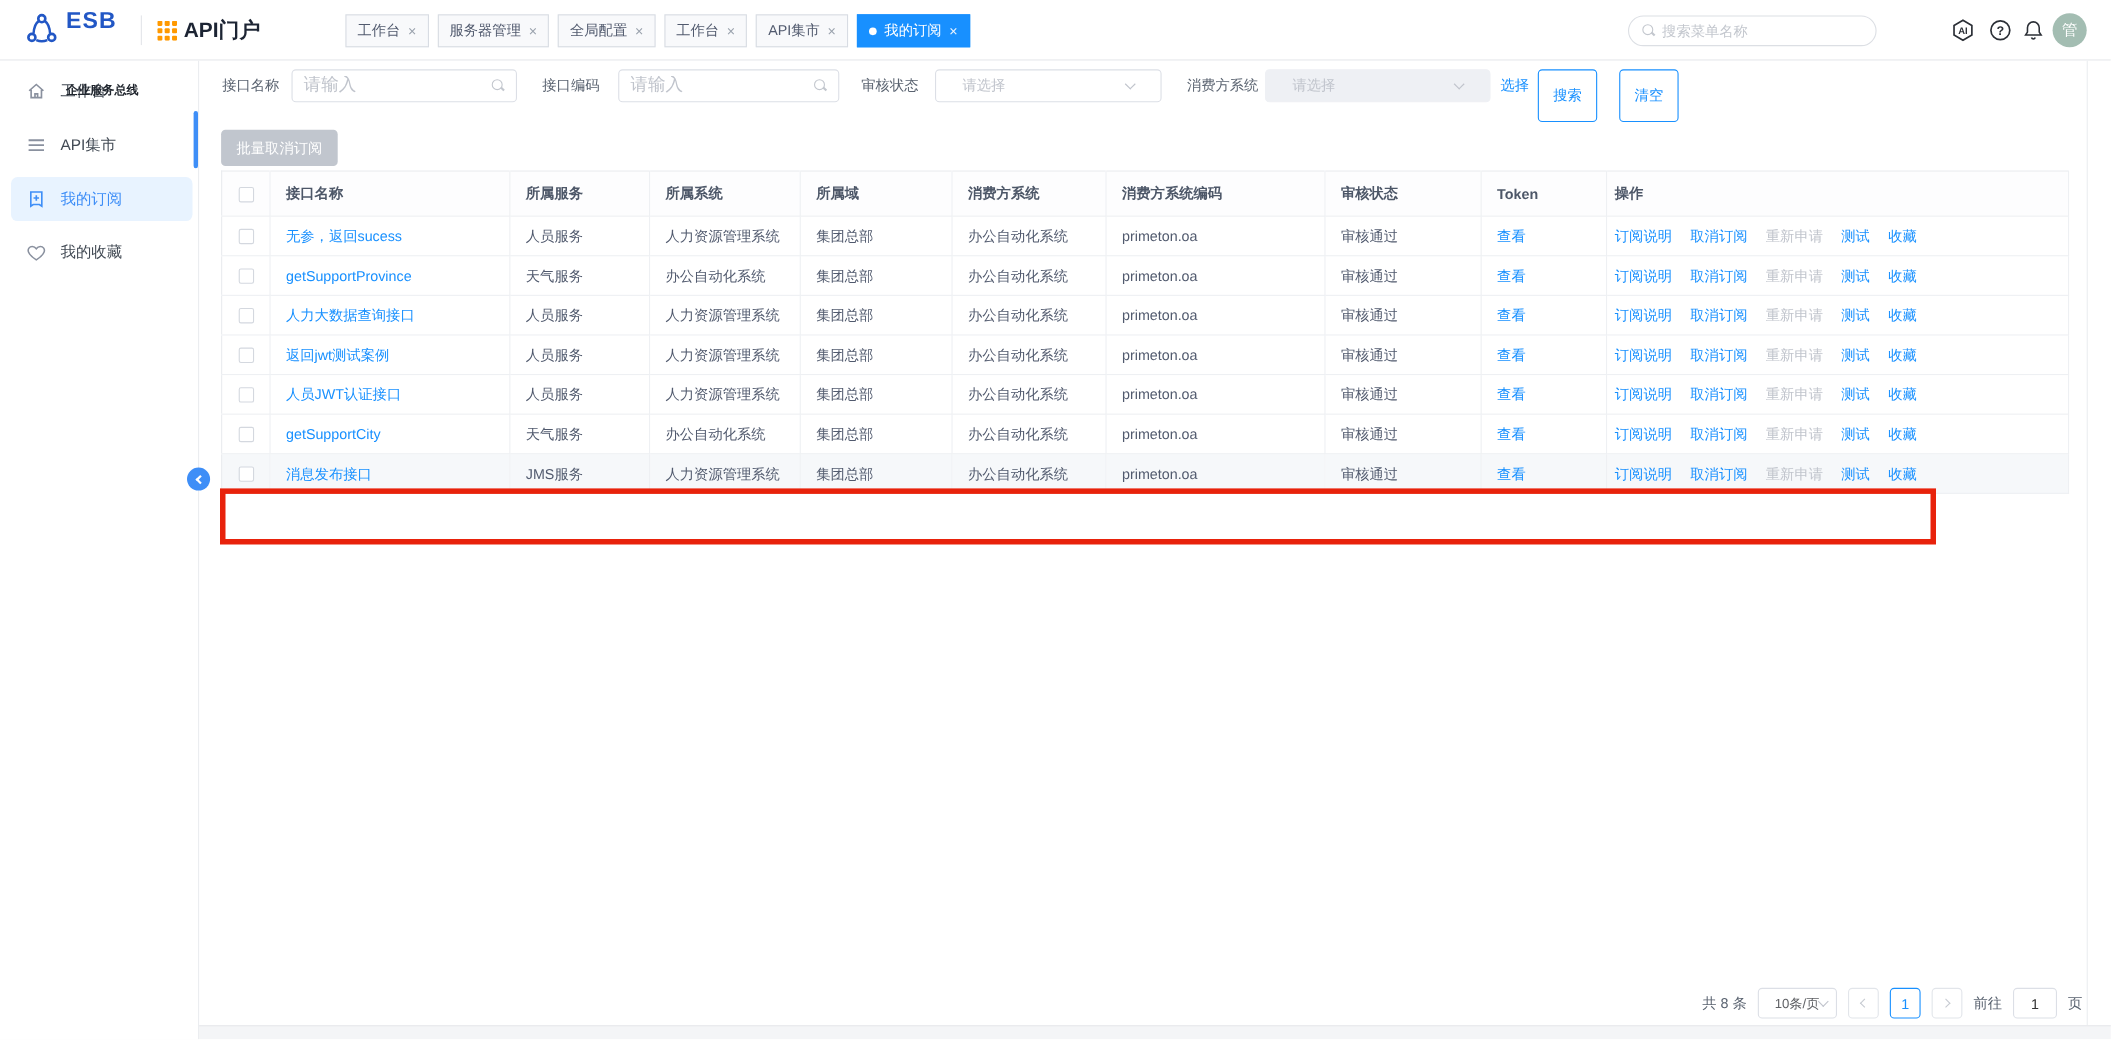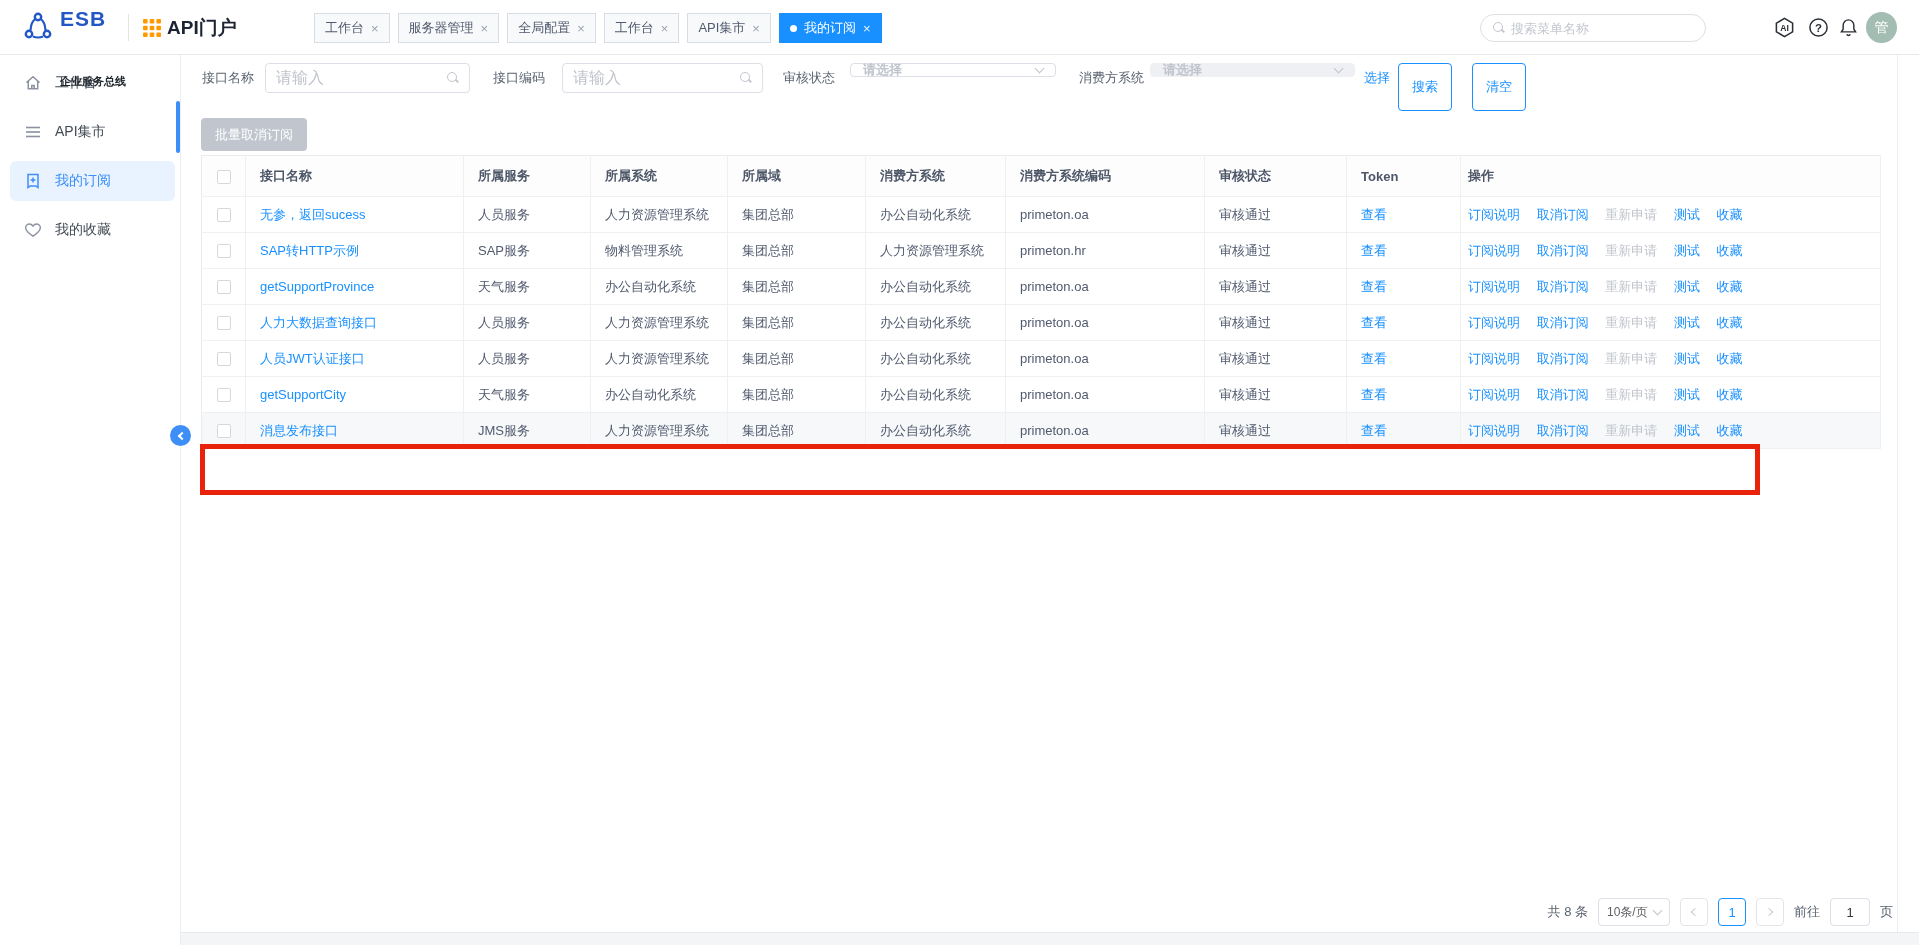--- a/index.html
+++ b/index.html
@@ -40,21 +40,21 @@
   .side-item.active{background:var(--side-active);color:#3e8ef7;}
   .side-item svg{flex:0 0 auto;}
   .side-thumb{position:absolute;left:176px;top:101px;width:4px;height:52px;background:#3e8ef7;border-radius:2px;z-index:6;}
 
   
   .content{position:absolute;left:181px;top:55px;width:1738px;height:890px;background:#fff;}
   .flabel{position:absolute;top:8px;height:30px;line-height:30px;font-size:13px;color:#5a6370;}
   .finput{position:absolute;top:8px;height:30px;border:1px solid #dcdfe6;border-radius:4px;display:flex;align-items:center;padding:0 10px;background:#fff;}
   .finput input{border:none;outline:none;flex:1;font-size:16px;min-width:0;background:transparent;}
   .finput input::placeholder{color:#c0c4cc;}
-  .fselect{position:absolute;top:8px;height:14px;border:1px solid #dcdfe6;border-radius:4px;display:flex;align-items:center;justify-content:space-between;padding:0 12px;color:#c0c4cc;background:#fff;cursor:pointer;font-weight:bold;}
+  .fselect{position:absolute;top:8px;height:30px;border:1px solid #dcdfe6;border-radius:4px;display:flex;align-items:center;justify-content:space-between;padding:0 24px;color:#c0c4cc;background:#fff;cursor:pointer;}
   .fselect.disabled{background:#eef0f4;border-color:#eef0f4;}
   .chev{width:7px;height:7px;border-right:1.4px solid #c0c4cc;border-bottom:1.4px solid #c0c4cc;transform:rotate(45deg);margin-top:-4px;}
   .link{color:var(--primary);cursor:pointer;text-decoration:none;}
   .btn-outline{position:absolute;top:8px;width:54px;height:48px;border:1px solid var(--primary);border-radius:4px;background:#fff;color:var(--primary);font-size:13px;cursor:pointer;}
   .batch-btn{position:absolute;left:20px;top:63px;width:106px;height:33px;background:var(--batch);border:none;border-radius:4px;color:#fff;font-size:13px;cursor:not-allowed;}
 
   
   .tbl-wrap{position:absolute;left:20px;top:100px;width:1679px;}
   table{border-collapse:collapse;table-layout:fixed;width:1679px;border:1px solid #e9ebef;font-size:13px;}
   th,td{border-right:1px solid #eef0f3;border-bottom:1px solid #eef0f3;padding:0 0 0 14px;text-align:left;overflow:hidden;white-space:nowrap;}
@@ -69,21 +69,21 @@
 
   
   .hl-box{position:absolute;left:200px;top:444px;width:1560px;height:51px;border:5px solid var(--red);z-index:8;pointer-events:none;}
 
   
   .collapse-btn{position:absolute;left:170px;top:425px;width:21px;height:21px;border-radius:50%;background:#3e8ef7;color:#fff;display:flex;align-items:center;justify-content:center;z-index:7;cursor:pointer;}
   .collapse-btn i{width:6px;height:6px;border-left:2px solid #fff;border-bottom:2px solid #fff;transform:rotate(45deg);margin-left:2px;}
 
   
   .pager{position:absolute;top:843px;right:26px;display:flex;align-items:center;gap:10px;height:28px;color:#5a6370;}
-  .psize{width:72px;height:28px;border:1px solid #dcdfe6;border-radius:4px;display:flex;align-items:center;justify-content:space-between;padding:0 8px;font-size:12px;color:#606266;cursor:pointer;}
+  .psize{width:72px;height:28px;border:1px solid #dcdfe6;border-radius:4px;display:flex;align-items:center;justify-content:flex-end;padding:0 8px;font-size:12px;color:#606266;cursor:pointer;}
   .pbtn{width:28px;height:28px;border:1px solid #e2e5ea;border-radius:4px;background:#fff;display:flex;align-items:center;justify-content:center;cursor:pointer;}
   .pbtn i{width:6px;height:6px;border-left:1.6px solid #c6cad1;border-bottom:1.6px solid #c6cad1;}
   .pbtn.prev i{transform:rotate(45deg);margin-left:2px;}
   .pbtn.next i{transform:rotate(-135deg);margin-right:2px;}
   .pnum{width:28px;height:28px;border:1px solid var(--primary);border-radius:4px;color:var(--primary);display:flex;align-items:center;justify-content:center;background:#fff;cursor:pointer;}
   .goto-input{width:40px;height:28px;border:1px solid #dcdfe6;border-radius:4px;text-align:center;font-size:13px;color:#333;outline:none;}
 
   .bottom-strip{position:absolute;left:0;top:932px;width:1919px;height:13px;background:#f4f5f7;border-top:1px solid #e6e8eb;}
   .right-line{position:absolute;left:1897px;top:55px;width:1px;height:877px;background:#eceef1;}
 </style>
@@ -268,57 +268,57 @@
       <td class="c-ops">
         <a class="op">订阅说明</a>
         <a class="op">取消订阅</a>
         <a class="op disabled">重新申请</a>
         <a class="op">测试</a>
         <a class="op">收藏</a>
       </td>
     </tr>
             <tr>
       <td class="c-check"><span class="cbx"></span></td>
-      <td><a class="link">SAP转HTTP示例</a></td>
-      <td>SAP服务</td>
-      <td>物料管理系统</td>
-      <td>集团总部</td>
-      <td>人力资源管理系统</td>
-      <td>primeton.hr</td>
-      <td>审核通过</td>
-      <td><a class="link">查看</a></td>
-      <td class="c-ops">
-        <a class="op">订阅说明</a>
-        <a class="op">取消订阅</a>
-        <a class="op disabled">重新申请</a>
-        <a class="op">测试</a>
-        <a class="op">收藏</a>
-      </td>
-    </tr>
-            <tr>
-      <td class="c-check"><span class="cbx"></span></td>
       <td><a class="link">getSupportProvince</a></td>
       <td>天气服务</td>
       <td>办公自动化系统</td>
       <td>集团总部</td>
       <td>办公自动化系统</td>
       <td>primeton.oa</td>
       <td>审核通过</td>
       <td><a class="link">查看</a></td>
       <td class="c-ops">
         <a class="op">订阅说明</a>
         <a class="op">取消订阅</a>
         <a class="op disabled">重新申请</a>
         <a class="op">测试</a>
         <a class="op">收藏</a>
       </td>
     </tr>
             <tr>
       <td class="c-check"><span class="cbx"></span></td>
       <td><a class="link">人力大数据查询接口</a></td>
+      <td>人员服务</td>
+      <td>人力资源管理系统</td>
+      <td>集团总部</td>
+      <td>办公自动化系统</td>
+      <td>primeton.oa</td>
+      <td>审核通过</td>
+      <td><a class="link">查看</a></td>
+      <td class="c-ops">
+        <a class="op">订阅说明</a>
+        <a class="op">取消订阅</a>
+        <a class="op disabled">重新申请</a>
+        <a class="op">测试</a>
+        <a class="op">收藏</a>
+      </td>
+    </tr>
+            <tr>
+      <td class="c-check"><span class="cbx"></span></td>
+      <td><a class="link">返回jwt测试案例</a></td>
       <td>人员服务</td>
       <td>人力资源管理系统</td>
       <td>集团总部</td>
       <td>办公自动化系统</td>
       <td>primeton.oa</td>
       <td>审核通过</td>
       <td><a class="link">查看</a></td>
       <td class="c-ops">
         <a class="op">订阅说明</a>
         <a class="op">取消订阅</a>

